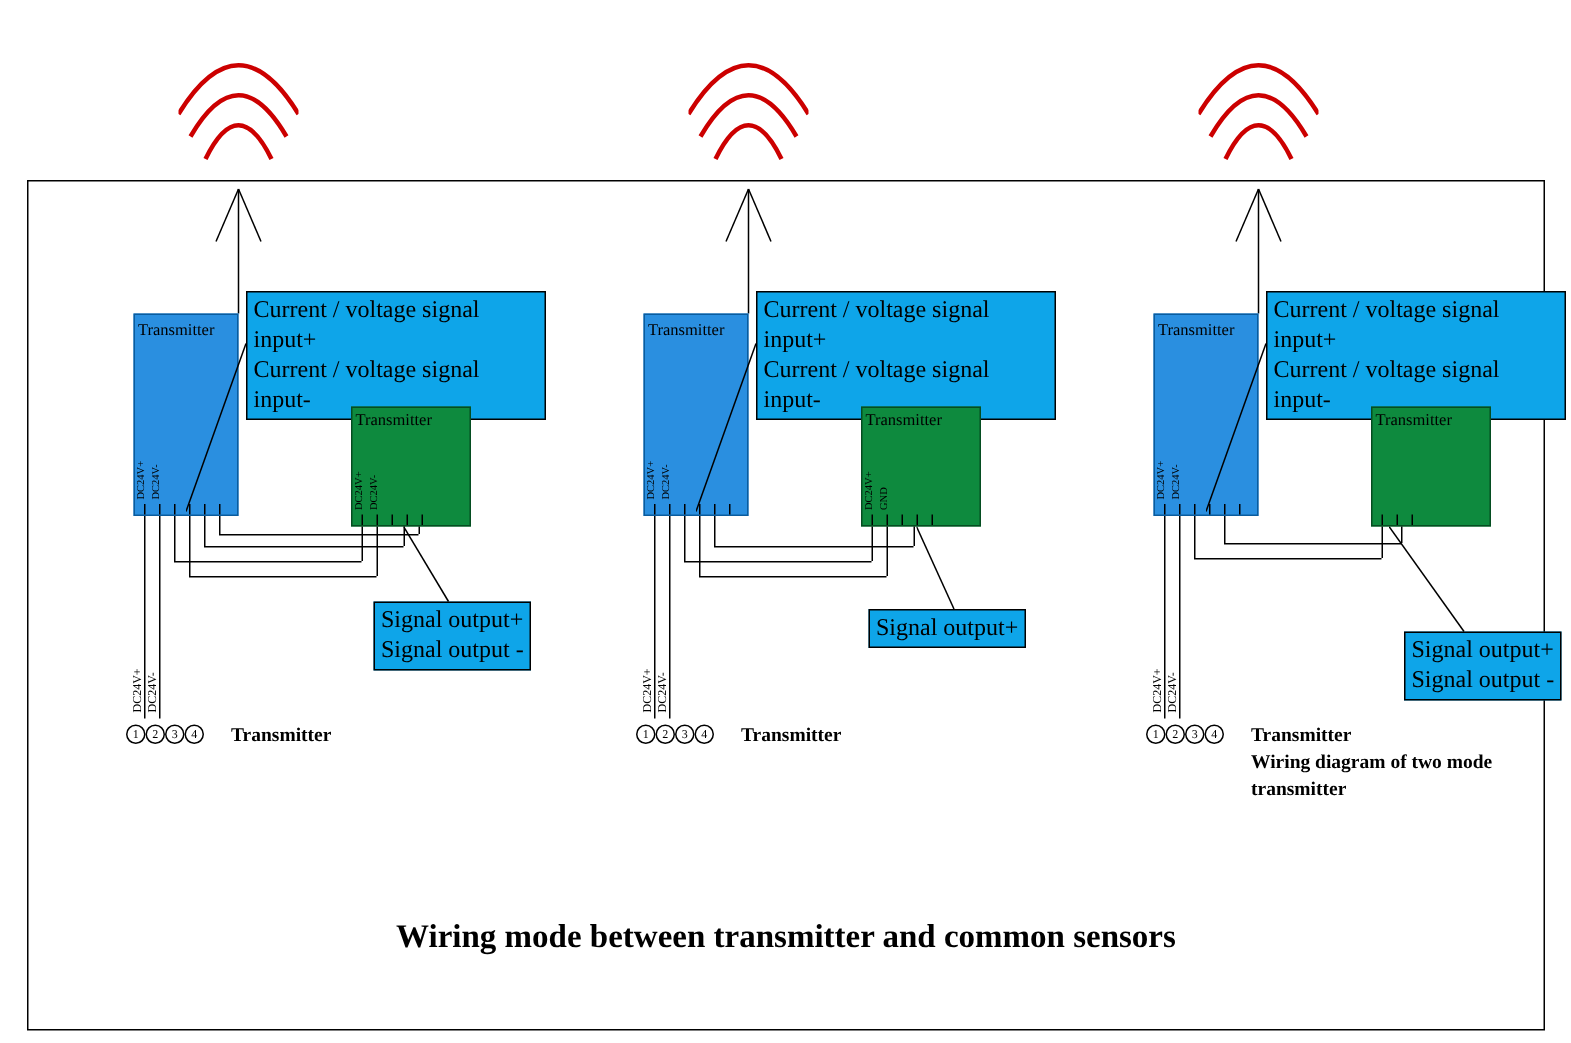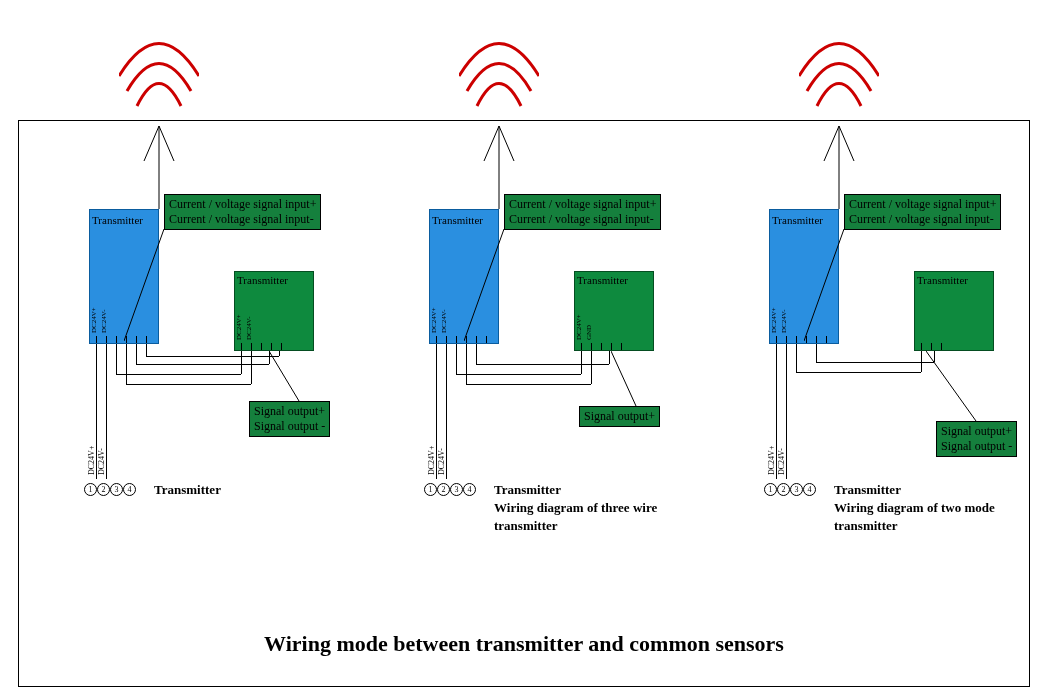--- a/index.html
+++ b/index.html
@@ -71,22 +71,22 @@
   .tick {
     position: absolute;
     width: 1px;
     height: 7px;
     background: #000;
     bottom: 0;
   }
   .callout {
     position: absolute;
     border: 1px solid #000;
-    background: #15803d;
-    font-size: 12px;
+    background: #0ea5e9;
+    font-size: 16px;
     padding: 2px 4px;
     line-height: 1.25;
   }
   .caption {
     position: absolute;
     font-weight: bold;
     font-size: 13px;
     line-height: 1.4;
   }
   .wire-h { position: absolute; height: 1px; background: #000; }
@@ -261,21 +261,20 @@
     <div class="dc-vert" style="left:72px;top:345px;">DC24V+</div>
     <div class="dc-vert" style="left:82px;top:345px;">DC24V-</div>
 
     <div class="circ" style="left:60px;top:362px;">1</div>
     <div class="circ" style="left:73px;top:362px;">2</div>
     <div class="circ" style="left:86px;top:362px;">3</div>
     <div class="circ" style="left:99px;top:362px;">4</div>
 
     <div class="caption" style="top:360px;left:130px;">
       <div>Transmitter</div>
-      <div>Wiring diagram of three wire transmitter</div>
     </div>
   </div>
 
   <div class="panel three">
     <svg class="antenna" viewBox="0 0 80 190">
       <path d="M0 55 Q40 -10 80 55" stroke="#c00" stroke-width="3" fill="none"></path>
       <path d="M8 70 Q40 15 72 70" stroke="#c00" stroke-width="3" fill="none"></path>
       <path d="M18 85 Q40 40 62 85" stroke="#c00" stroke-width="3" fill="none"></path>
       <line x1="40" y1="105" x2="40" y2="188" stroke="#000" stroke-width="1"></line>
       <line x1="40" y1="105" x2="25" y2="140" stroke="#000" stroke-width="1"></line>
@@ -334,14 +333,14 @@
     <div class="circ" style="left:86px;top:362px;">3</div>
     <div class="circ" style="left:99px;top:362px;">4</div>
 
     <div class="caption" style="top:360px;left:130px;">
       <div>Transmitter</div>
       <div>Wiring diagram of two mode</div>
       <div>transmitter</div>
     </div>
   </div>
 
-  <div class="title" style="top:510px;">Wiring mode between transmitter and common sensors</div>
+  <div class="title" style="top:490px;">Wiring mode between transmitter and common sensors</div>
 </div>
 
 </body></html>

